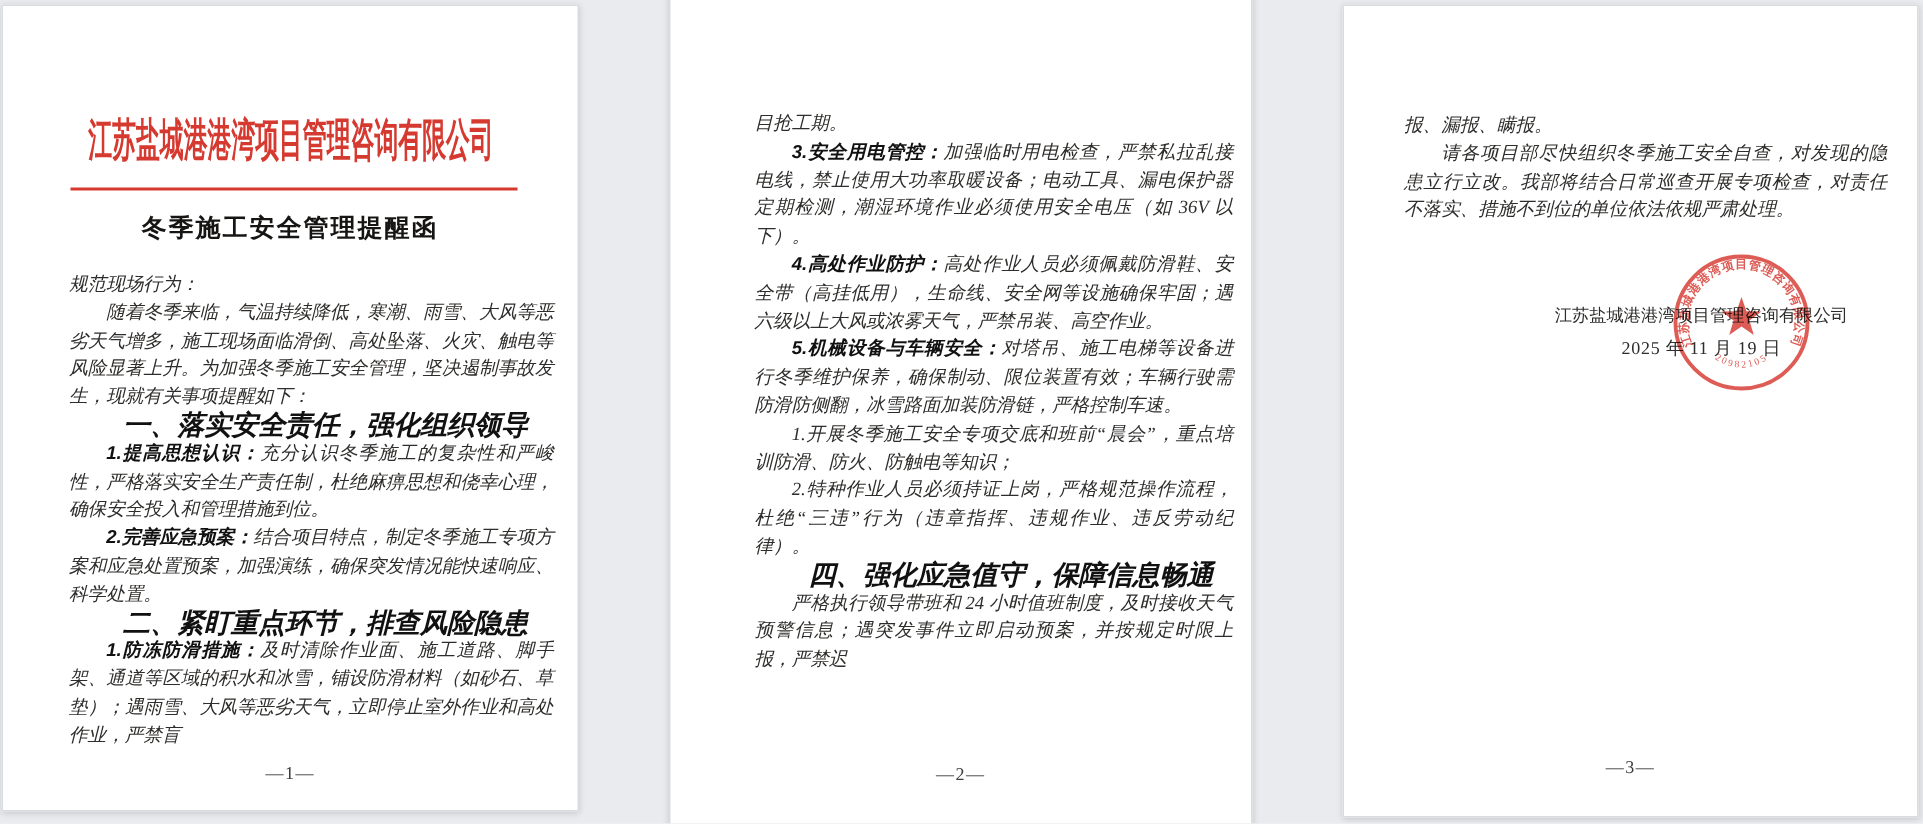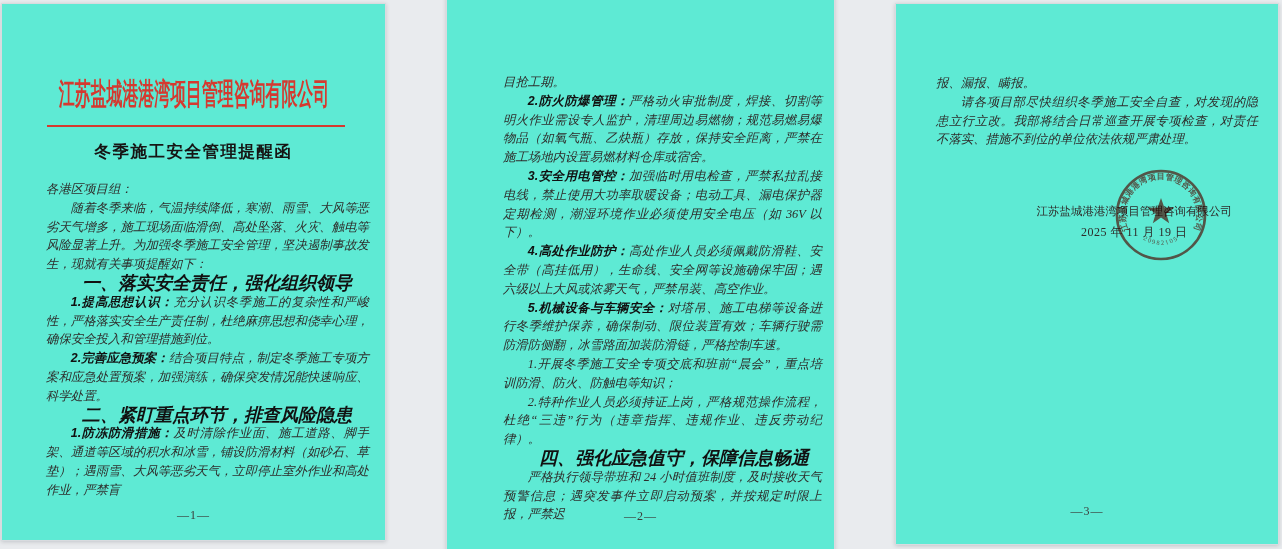--- a/index.html
+++ b/index.html
@@ -1,19 +1,19 @@
 <!DOCTYPE html>
 <html><head>
 <meta charset="utf-8">
 <style>
   html,body{margin:0;padding:0;}
   body{background:#e9ebee;font-family:"Liberation Serif","DejaVu Serif",serif;}
   .stage{position:relative;width:1282px;height:549px;background:#e9ebee;overflow:hidden;}
 
-  .page{position:absolute;background:#5eead4;border:1px solid #d8dbdf;box-shadow:0 1px 4px rgba(60,64,72,.22);box-sizing:border-box;}
+  .page{position:absolute;background:#ffffff;border:1px solid #d8dbdf;box-shadow:0 1px 4px rgba(60,64,72,.22);box-sizing:border-box;}
   #page1{left:1px;top:3px;width:385px;height:538px;}
   #page2{left:446px;top:-4px;width:389px;height:560px;}
   #page3{left:895px;top:3px;width:384px;height:542px;}
 
   .letterhead{position:absolute;top:70px;left:0;right:0;display:flex;justify-content:center;}
   .letterhead span{display:inline-block;white-space:nowrap;font-size:30px;line-height:40px;font-weight:700;color:#d5392f;transform:scaleX(.53);transform-origin:center;letter-spacing:0;}
   .letterhead-rule{position:absolute;top:121px;left:45px;right:40px;height:2px;background:#d5392f;}
   .doc-title{position:absolute;top:137px;left:0;right:0;text-align:center;font-size:16.5px;font-weight:700;color:#161514;letter-spacing:1.5px;}
 
   .page-body{position:absolute;color:#2e2d2b;font-size:12.4px;line-height:18.8px;font-style:italic;}
@@ -45,35 +45,34 @@
 
 <div class="stage">
 
   <div class="page" id="page1">
     <div class="letterhead">
       <span>江苏盐城港港湾项目管理咨询有限公司</span>
     </div>
     <div class="letterhead-rule"></div>
     <div class="doc-title">冬季施工安全管理提醒函</div>
     <div class="page-body">
-        <p class="">各港区项目组：</p>
+        <p class="">规范现场行为：</p>
         <p class="indent">随着冬季来临，气温持续降低，寒潮、雨雪、大风等恶劣天气增多，施工现场面临滑倒、高处坠落、火灾、触电等风险显著上升。为加强冬季施工安全管理，坚决遏制事故发生，现就有关事项提醒如下：</p>
         <p class="heading indent">一、落实安全责任，强化组织领导</p>
         <p class="indent"><b>1.提高思想认识：</b>充分认识冬季施工的复杂性和严峻性，严格落实安全生产责任制，杜绝麻痹思想和侥幸心理，确保安全投入和管理措施到位。</p>
         <p class="indent"><b>2.完善应急预案：</b>结合项目特点，制定冬季施工专项方案和应急处置预案，加强演练，确保突发情况能快速响应、科学处置。</p>
         <p class="heading indent">二、紧盯重点环节，排查风险隐患</p>
         <p class="indent"><b>1.防冻防滑措施：</b>及时清除作业面、施工道路、脚手架、通道等区域的积水和冰雪，铺设防滑材料（如砂石、草垫）；遇雨雪、大风等恶劣天气，立即停止室外作业和高处作业，严禁盲</p>
       </div>
     <div class="page-num">—1—</div>
   </div>
 
   <div class="page" id="page2">
     <div class="page-body">
         <p class="">目抢工期。</p>
-        <p class="indent"><b>2.防火防爆管理：</b>严格动火审批制度，焊接、切割等明火作业需设专人监护，清理周边易燃物；规范易燃易爆物品（如氧气瓶、乙炔瓶）存放，保持安全距离，严禁在施工场地内设置易燃材料仓库或宿舍。</p>
         <p class="indent"><b>3.安全用电管控：</b>加强临时用电检查，严禁私拉乱接电线，禁止使用大功率取暖设备；电动工具、漏电保护器定期检测，潮湿环境作业必须使用安全电压（如 36V 以下）。</p>
         <p class="indent"><b>4.高处作业防护：</b>高处作业人员必须佩戴防滑鞋、安全带（高挂低用），生命线、安全网等设施确保牢固；遇六级以上大风或浓雾天气，严禁吊装、高空作业。</p>
         <p class="indent"><b>5.机械设备与车辆安全：</b>对塔吊、施工电梯等设备进行冬季维护保养，确保制动、限位装置有效；车辆行驶需防滑防侧翻，冰雪路面加装防滑链，严格控制车速。</p>
         <p class="indent">1.开展冬季施工安全专项交底和班前“晨会”，重点培训防滑、防火、防触电等知识；</p>
         <p class="indent">2.特种作业人员必须持证上岗，严格规范操作流程，杜绝“三违”行为（违章指挥、违规作业、违反劳动纪律）。</p>
         <p class="heading indent">四、强化应急值守，保障信息畅通</p>
         <p class="indent">严格执行领导带班和 24 小时值班制度，及时接收天气预警信息；遇突发事件立即启动预案，并按规定时限上报，严禁迟</p>
       </div>
     <div class="page-num">—2—</div>
   </div>

